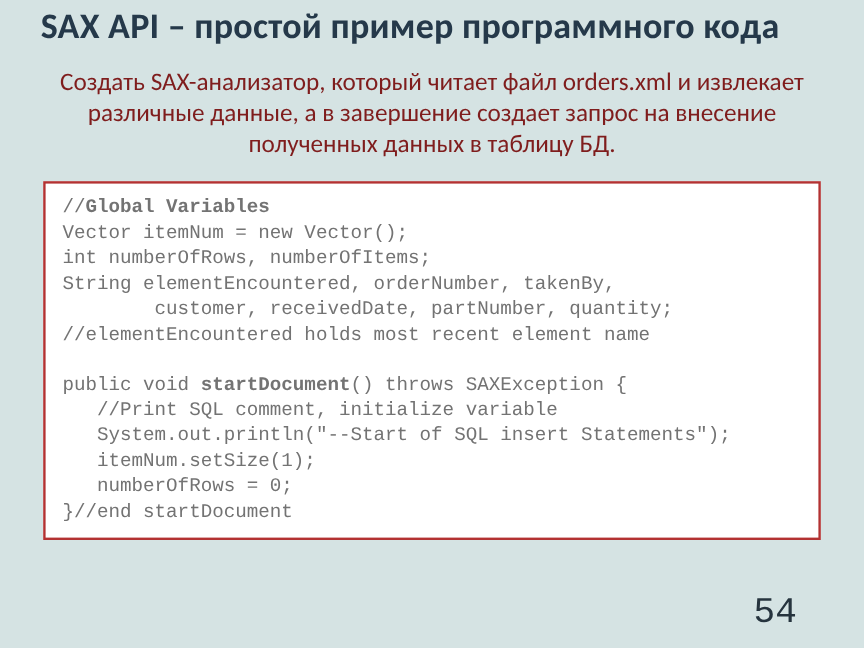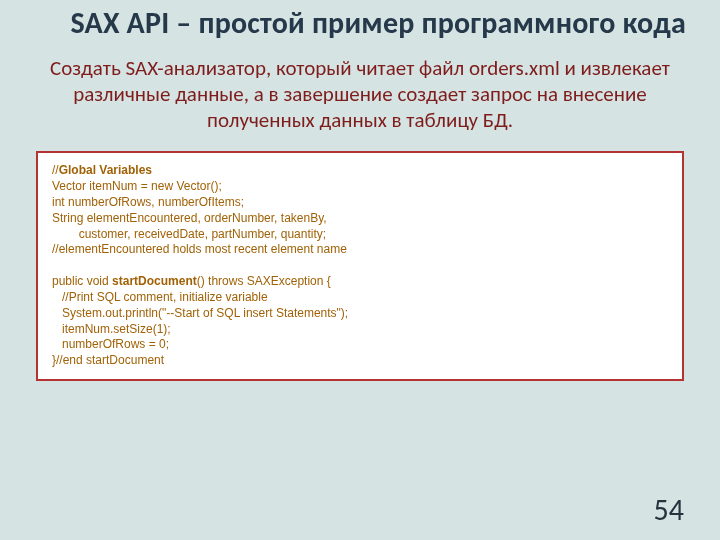--- a/index.html
+++ b/index.html
@@ -15,50 +15,51 @@
     position: relative;
     width: 720px;
     height: 540px;
     box-sizing: border-box;
     padding: 6px 34px 0 34px;
   }
   .title {
     font-size: 30px;
     font-weight: 700;
     color: #25394a;
-    text-align: right;
+    text-align: left;
     line-height: 1.15;
     letter-spacing: 0.2px;
     margin: 0 0 14px 0;
   }
   .desc {
     font-size: 21px;
     color: #7f1d1d;
     text-align: center;
     line-height: 1.25;
     margin: 0 14px 18px 14px;
   }
   .codebox {
     margin: 0 2px;
     background: #ffffff;
     border: 2.5px solid #b33232;
     padding: 10px 14px 10px 14px;
-    font-family: Liberation Sans, sans-serif;
-    font-size: 12px;
+    font-family: Liberation Mono, monospace;
+    font-size: 16px;
     line-height: 1.32;
-    color: #a16207;
+    color: #737373;
     white-space: pre;
   }
   .codebox .b { font-weight: 700; }
   .pagenum {
     position: absolute;
-    right: 36px;
+    right: 56px;
     bottom: 12px;
     font-size: 30px;
     color: #26343e;
+    font-family: Liberation Mono, monospace;
   }
 </style>
 </head>
 <body>
 
 <div class="slide">
 
   <h1 class="title">SAX API – простой пример программного кода</h1>
 
   <p class="desc">Создать SAX-анализатор, который читает файл orders.xml и извлекает различные данные, а в завершение создает запрос на внесение полученных данных в таблицу БД.</p>

